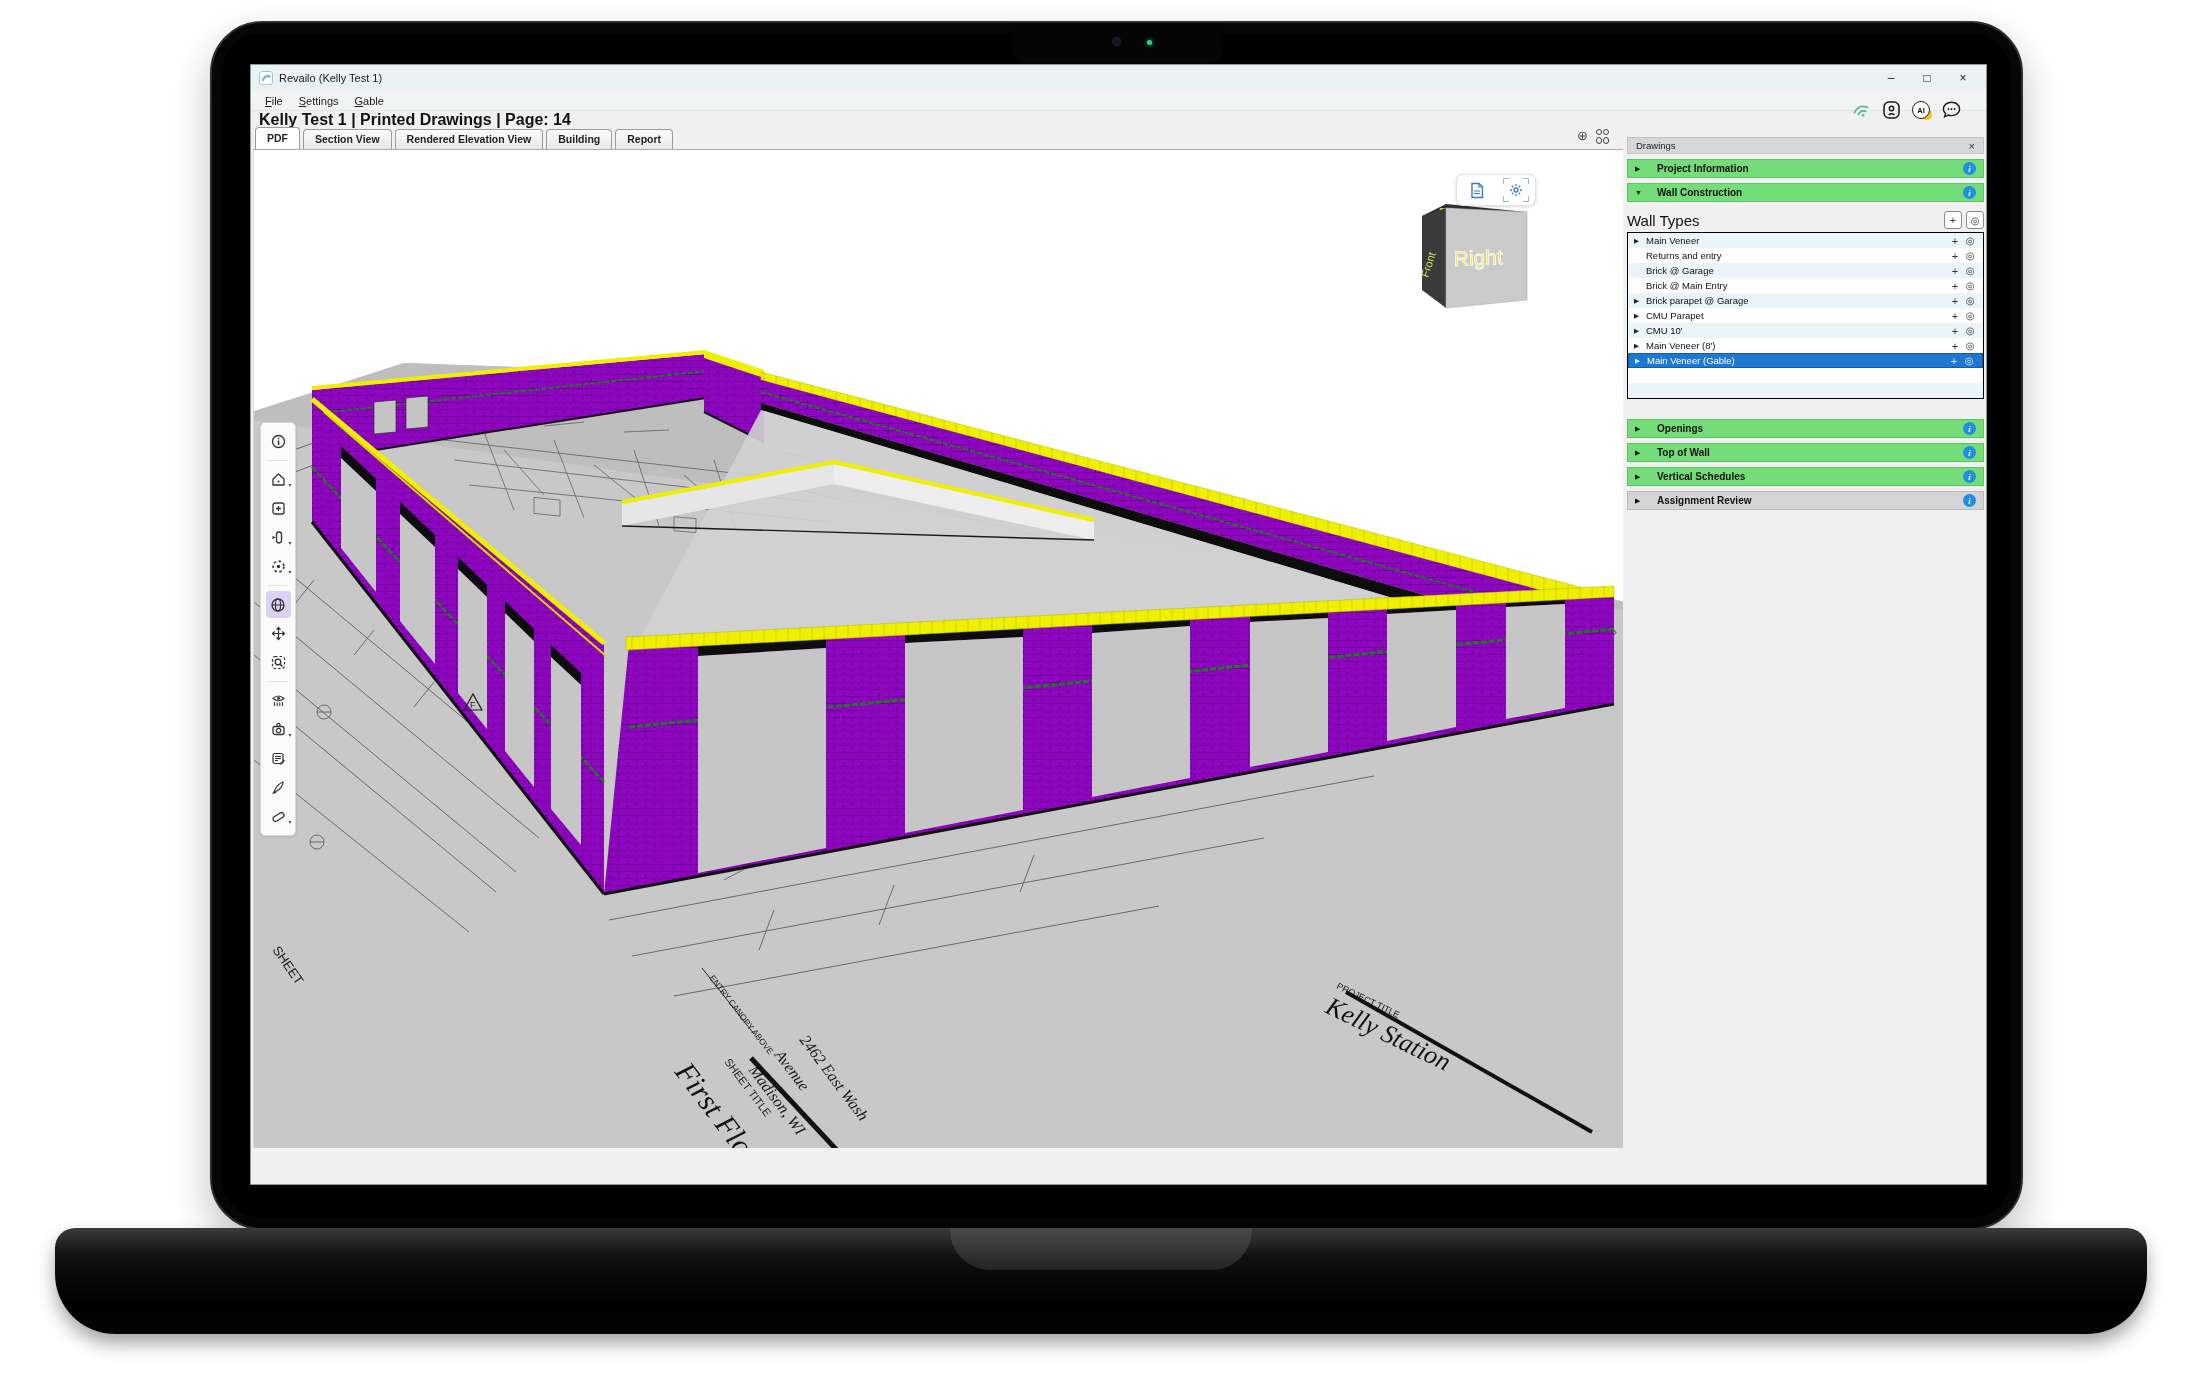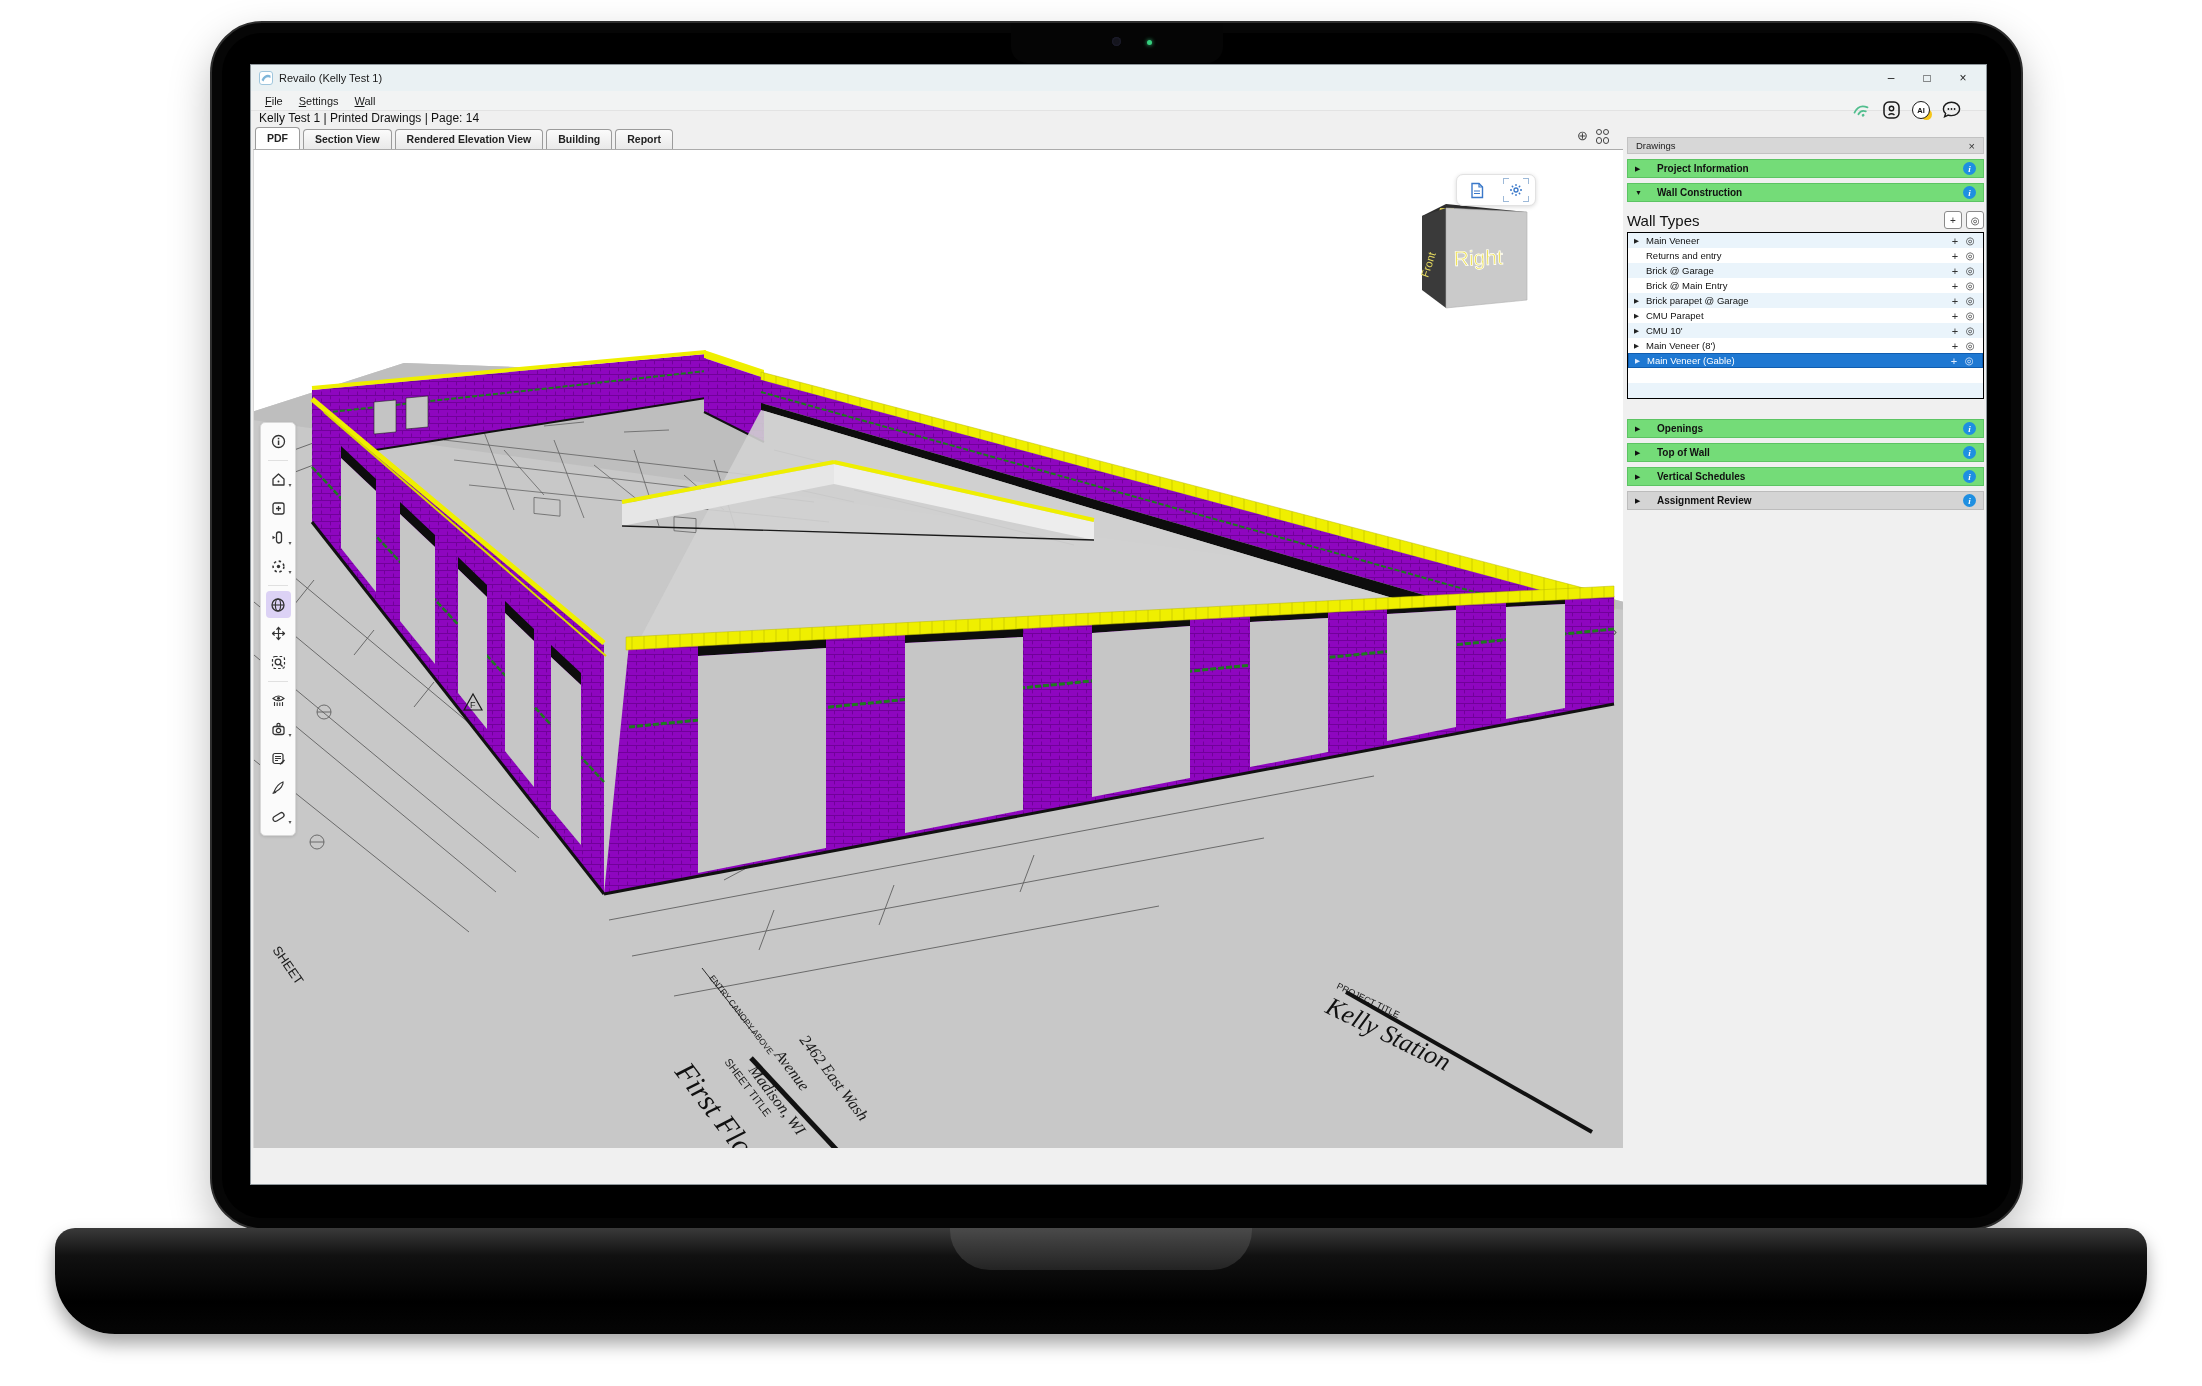--- a/index.html
+++ b/index.html
@@ -21,21 +21,21 @@
   .title-text{font-size:11px;color:#1a1a1a;flex:1;}
   .win-btn{width:30px;height:20px;text-align:center;line-height:20px;font-size:12px;color:#222;margin-left:6px;}
   .menubar{position:absolute;left:0;top:26px;right:0;height:20px;background:#F2F3F3;display:flex;align-items:center;padding:0 6px;border-bottom:1px solid #E3E3E3;box-sizing:border-box;}
   .menu-item{display:inline-block;font-size:11px;color:#1a1a1a;padding:2px 8px;}
   .menu-item::first-letter{text-decoration:underline;}
   .hdr-icons{position:absolute;right:25px;top:36px;display:flex;align-items:center;gap:12px;z-index:30;}
   .hdr-icons svg{display:block;}
   .ai-badge{position:relative;width:18px;height:18px;}
   .ai-dot{position:absolute;right:-2px;bottom:-1px;width:11px;height:11px;border-radius:50%;background:#F5C518;}
   .ai-circle{position:absolute;inset:0;border:1.4px solid #1a1a1a;border-radius:50%;background:#fff;font-size:7.5px;font-weight:bold;color:#111;display:flex;align-items:center;justify-content:center;}
-  .docheader{position:absolute;left:8px;top:46px;font-size:12px;font-weight:normal;color:#111;}
+  .docheader{position:absolute;left:8px;top:46px;font-size:16px;font-weight:bold;color:#111;}
 
   
   .tabbar{position:absolute;left:4px;top:63px;right:370px;height:21px;display:flex;align-items:flex-end;}
   .tab{height:19px;line-height:19px;padding:0 11px;font-size:10.5px;font-weight:600;color:#222;background:linear-gradient(#FBFBFB,#E9E9E9);border:1px solid #9b9b9b;border-bottom:none;border-radius:4px 4px 0 0;margin-right:3px;position:relative;}
   .tab.active{background:#fff;height:21px;line-height:21px;z-index:5;}
   .tab-right-icons{position:absolute;right:378px;top:64px;display:flex;gap:8px;align-items:center;z-index:6;}
   .circle-plus{font-size:13px;color:#444;line-height:14px;}
   .grid-dots{display:grid;grid-template-columns:5px 5px;grid-gap:2px;}
   .grid-dots i{width:4.4px;height:4.4px;border:1.1px solid #444;border-radius:50%;display:block;}
 
@@ -108,21 +108,21 @@
         </svg>
       <span class="title-text">Revailo (Kelly Test 1)</span>
       <span class="win-btn">–</span>
       <span class="win-btn">□</span>
       <span class="win-btn">×</span>
     </div>
 
     <div class="menubar">
       <span class="menu-item">File</span>
       <span class="menu-item">Settings</span>
-      <span class="menu-item">Wall</span>
+      <span class="menu-item">Gable</span>
     </div>
 
     <div class="hdr-icons">
       <svg width="20" height="16" viewBox="0 0 20 16" style="transform:rotate(-22deg)">
           <g fill="none" stroke="#52BE8E" stroke-width="1.8" stroke-linecap="round">
             <path d="M3 8 Q10 1.5 17 8"></path>
             <path d="M6 11 Q10 7.5 14 11"></path>
             <circle cx="10" cy="13.6" r="1.4" fill="#52BE8E" stroke="none"></circle>
           </g>
         </svg>

